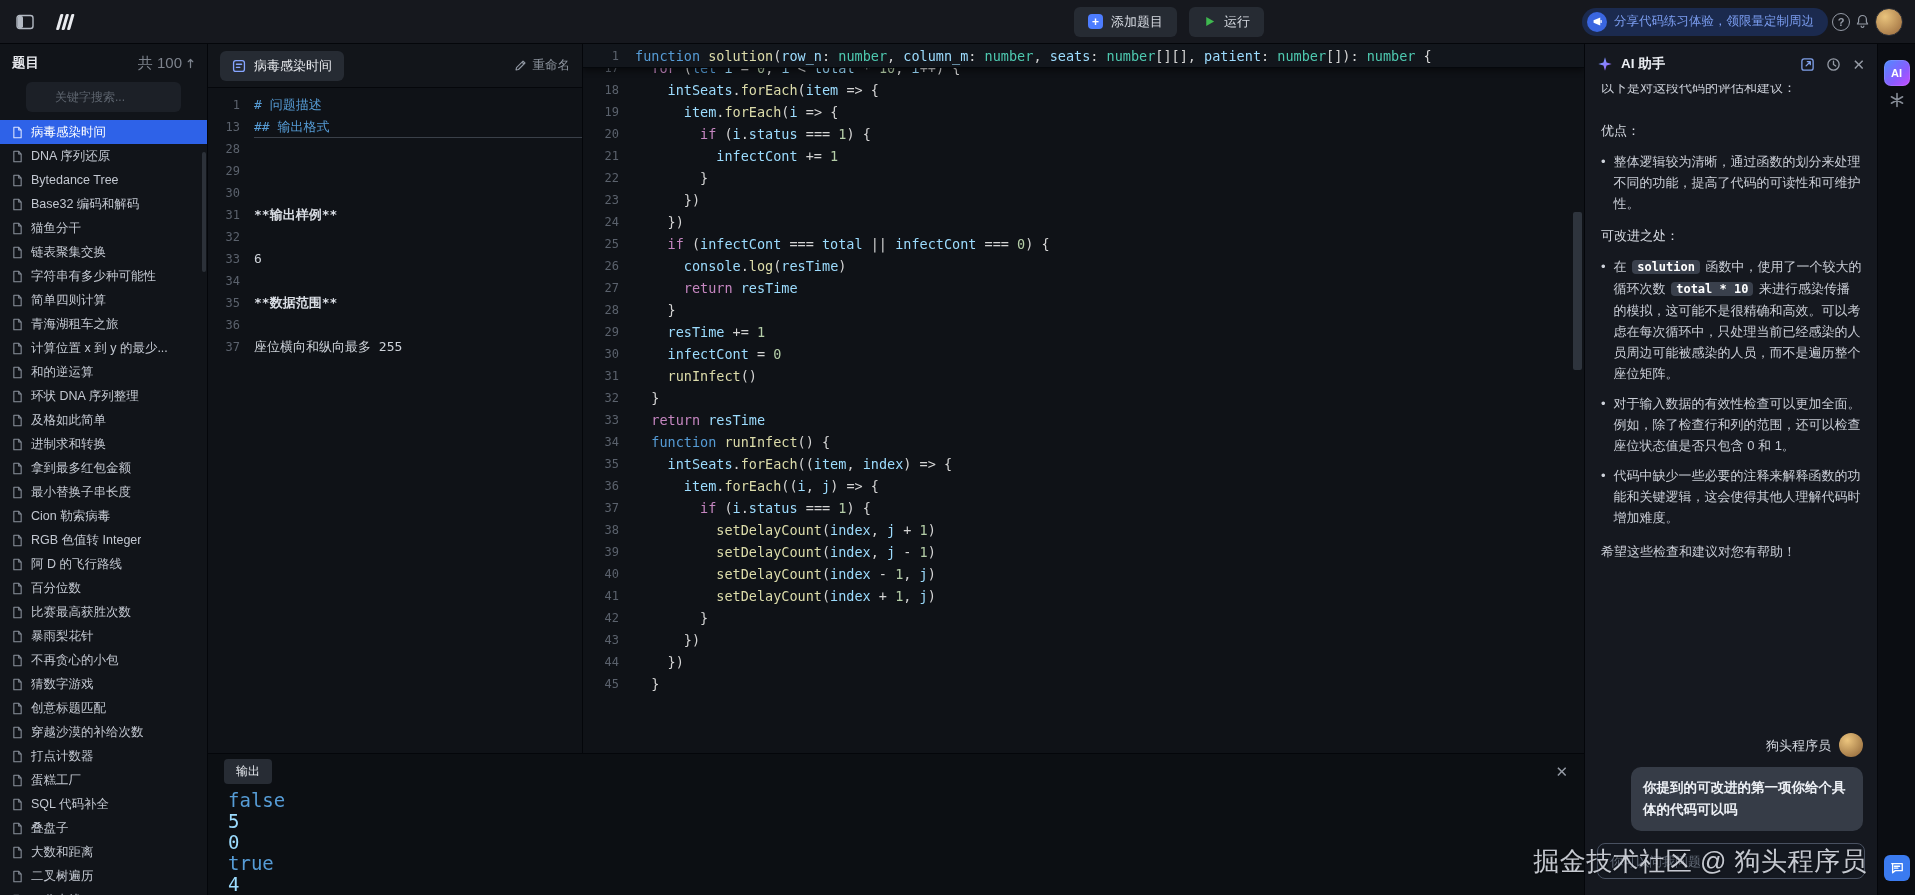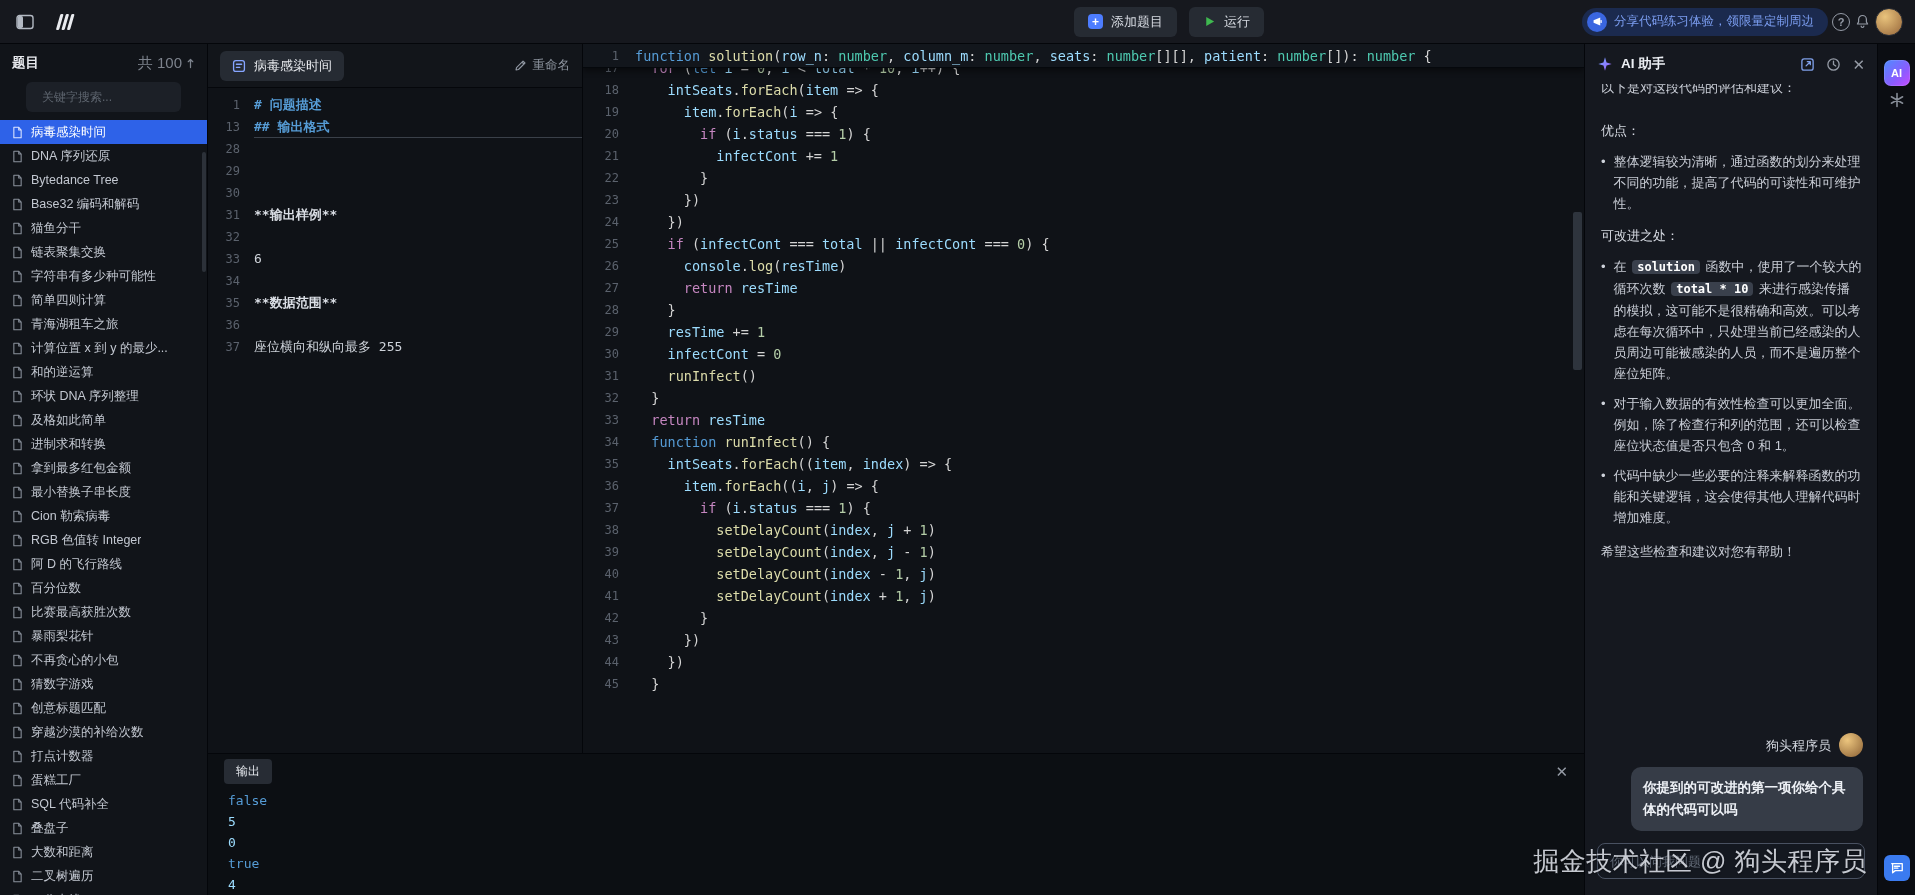--- a/index.html
+++ b/index.html
@@ -25,21 +25,21 @@
   .sidebar{width:208px;background:#111419;border-right:1px solid #04060a;display:flex;flex-direction:column;position:relative}
   .workspace{flex:1;min-width:0;display:flex;flex-direction:column}
   .panes{flex:1;min-height:0;display:flex}
   .ai-panel{width:293px;background:#15181f;border-left:1px solid #04060a;display:flex;flex-direction:column;position:relative}
   .right-strip{width:38px;background:#0b0d12;border-left:1px solid #04060a;display:flex;flex-direction:column;align-items:center;padding-top:16px;gap:6px}
 
   
   .sb-header{height:38px;display:flex;align-items:center;justify-content:space-between;padding:0 12px}
   .sb-title{font-size:13.5px;font-weight:bold;color:#e8eaee}
   .sb-count{display:flex;align-items:center;gap:4px;color:#7d members;color:#7d838d;font-size:15px;cursor:pointer}
-  .sb-search{margin:0 26px 8px;height:30px;background:#1c2027;border-radius:6px;display:flex;align-items:center;gap:7px;padding:0 9px}
+  .sb-search{margin:0 26px 8px;height:30px;background:#1c2027;border-radius:6px;display:flex;align-items:center;gap:7px;padding:0 22px}
   .sb-search input{flex:1;background:transparent;border:none;outline:none;color:#cfd3da;font-size:12px;font-family:inherit}
   .sb-search input::placeholder{color:#5d646e}
   .side-list{flex:1;overflow:hidden}
   .side-item{height:24px;display:flex;align-items:center;gap:7px;padding:0 11px;color:#c3c8d1;font-size:12.5px;cursor:pointer;white-space:nowrap}
   .side-item .doc{flex:none;color:#8a919c;display:flex}
   .side-item.active{background:#2e62e8;color:#fff}
   .side-item.active .doc{color:#dfe6ff}
   .side-label{overflow:hidden;text-overflow:ellipsis}
   .side-scroll{position:absolute;right:1px;top:108px;width:4px;height:120px;background:#2c3139;border-radius:2px}
 
@@ -48,42 +48,42 @@
   .tab-chip{height:30px;background:#262b33;border-radius:6px;display:flex;align-items:center;gap:8px;padding:0 12px;color:#e8eaee;font-size:13px;cursor:pointer}
   .ghost-btn{display:flex;align-items:center;gap:6px;color:#8f96a1;font-size:12.5px;cursor:pointer}
 
   
   .problem-pane{width:375px;border-right:1px solid #04060a;background:#0f1217;display:flex;flex-direction:column}
   .md-editor{padding-top:6px;font-family:"DejaVu Sans Mono",monospace;font-size:13px;overflow:hidden}
   .md-row{display:flex;height:22px;line-height:22px}
   .md-row .ln{width:46px;text-align:right;padding-right:14px;color:#5b626d;font-size:12px;flex:none}
   .md-row .lc{flex:1;white-space:pre}
   .md-row .lc.hr{border-bottom:1px solid #3a4049}
-  .tk-h{color:#569cd6;font-weight:bold}
+  .tk-h{color:#569cd6;font-weight:normal}
   .tk-b{color:#dadee5;font-weight:bold}
   .tk-pl{color:#ced3da}
 
   
   .code-pane{flex:1;min-width:0;background:#0f1217;display:flex;flex-direction:column;position:relative}
   .ts-badge{width:20px;height:20px;border-radius:4px;background:#3178c6;color:#fff;font-size:10.5px;font-weight:bold;display:flex;align-items:center;justify-content:center}
   .code-body{flex:1;overflow:hidden;font-family:"DejaVu Sans Mono",monospace;font-size:13.5px;position:relative}
   .sticky-line{height:24px;line-height:24px;background:#12161c;border-bottom:1px solid #05080c;box-shadow:0 3px 6px rgba(0,0,0,.45);display:flex;position:relative;z-index:2}
   .code-rows{margin-top:-11px}
   .code-row{display:flex;height:22px;line-height:22px}
   .code-row .ln,.sticky-line .ln{width:52px;text-align:right;padding-right:16px;color:#5b626d;font-size:12px;flex:none}
   .code-row .lc,.sticky-line .lc{white-space:pre}
   .tk-k{color:#569cd6}.tk-c{color:#c586c0}.tk-f{color:#dcdcaa}.tk-v{color:#9cdcfe}.tk-t{color:#4ec9b0}.tk-n{color:#b5cea8}.tk-p{color:#d4d4d4}
   .code-scroll{position:absolute;right:2px;top:168px;width:9px;height:158px;background:#2e343d;border-radius:2px;z-index:3;cursor:grab}
 
   
   .output-panel{height:142px;border-top:1px solid #04060a;background:#0c0f13;display:flex;flex-direction:column;flex:none}
   .output-header{height:34px;display:flex;align-items:center;justify-content:space-between;padding:0 16px;flex:none}
   .output-badge{background:#272c34;color:#e6e9ee;font-size:12px;border-radius:4px;padding:4px 12px;cursor:pointer}
   .close-x{color:#959ba5;font-size:15px;cursor:pointer;line-height:1}
-  .output-body{padding:2px 0 0 20px;font-family:"DejaVu Sans Mono",monospace;font-size:13px;line-height:21px}
+  .output-body{padding:2px 0 0 20px;font-family:"DejaVu Sans Mono",monospace;font-size:19px;line-height:21px}
   .out-bool{color:#569cd6}.out-num{color:#9cdcfe}
 
   
   .ai-header{height:40px;display:flex;align-items:center;gap:8px;padding:0 12px;flex:none}
   .ai-title{font-weight:bold;color:#eceff4;font-size:13.5px;flex:1}
   .ai-hicons{display:flex;align-items:center;gap:11px}
   .ai-body{flex:1;min-height:0;overflow:hidden;padding:0 14px 0 16px;font-size:13px;line-height:21px;color:#c9cdd6;display:flex;flex-direction:column}
   .ai-intro{margin:-7px 0 20px}
   .ai-h{margin:2px 0 10px;color:#d7dbe3}
   .bullet{display:flex;gap:8px;margin-bottom:9px}

